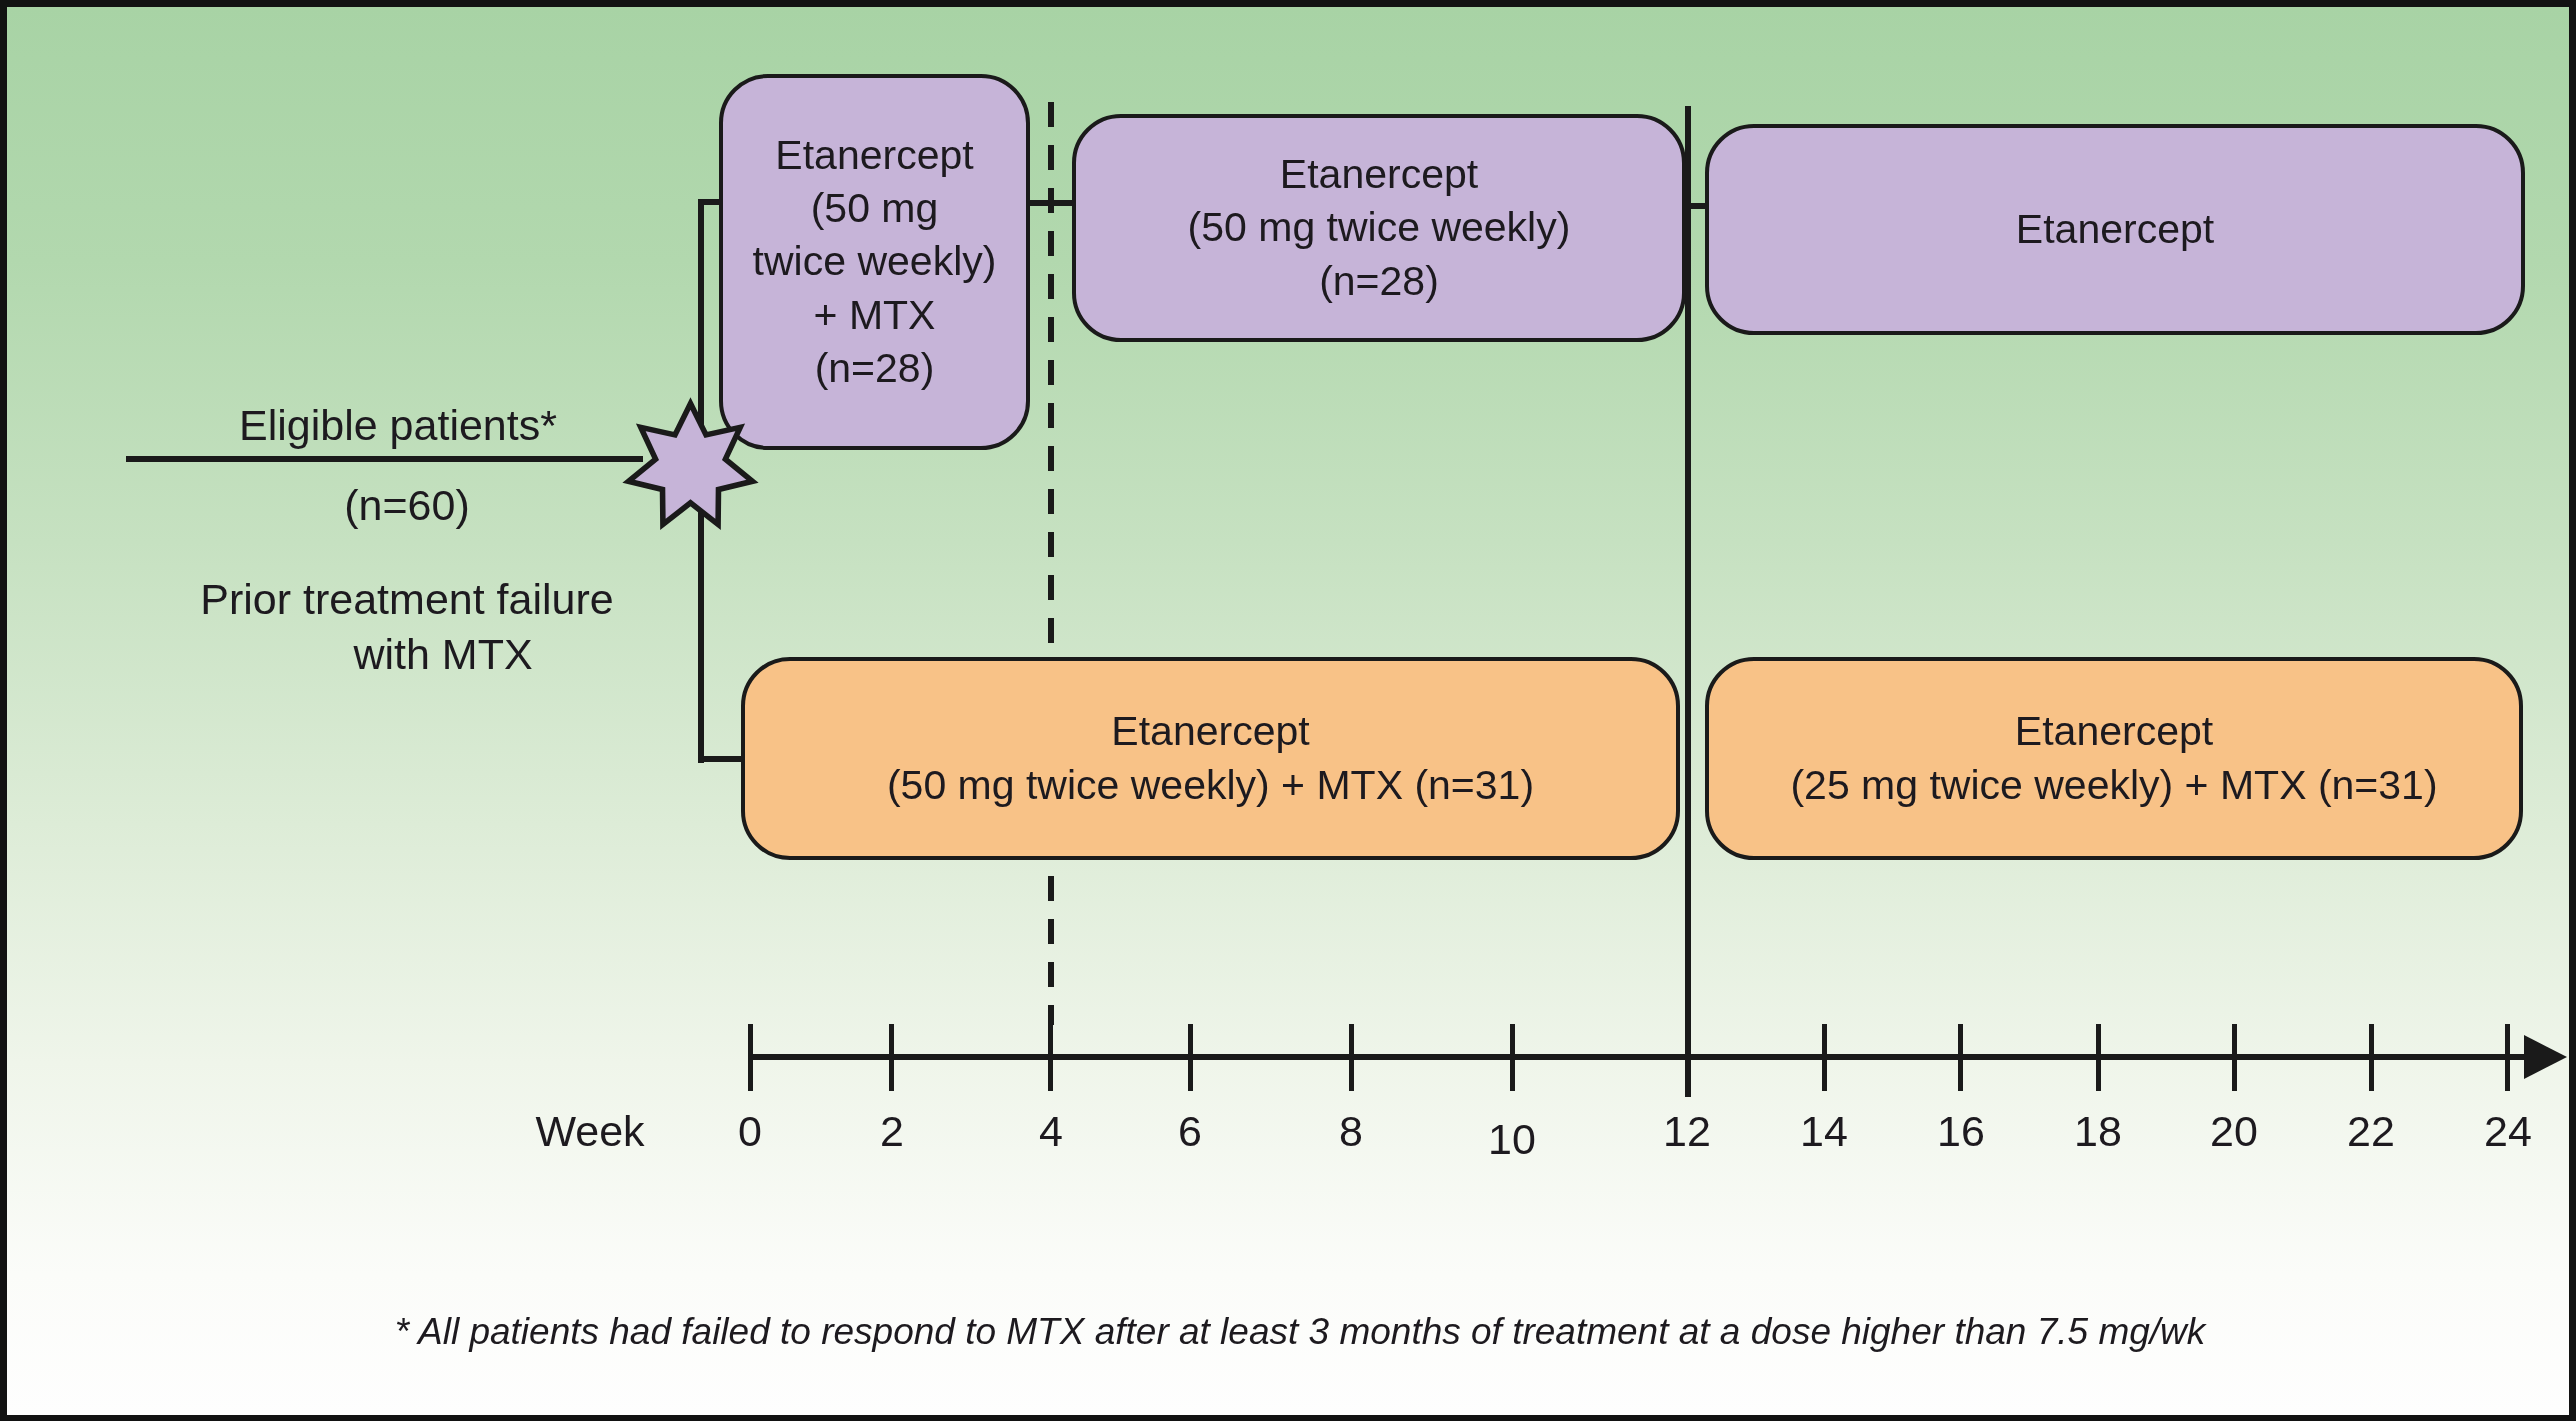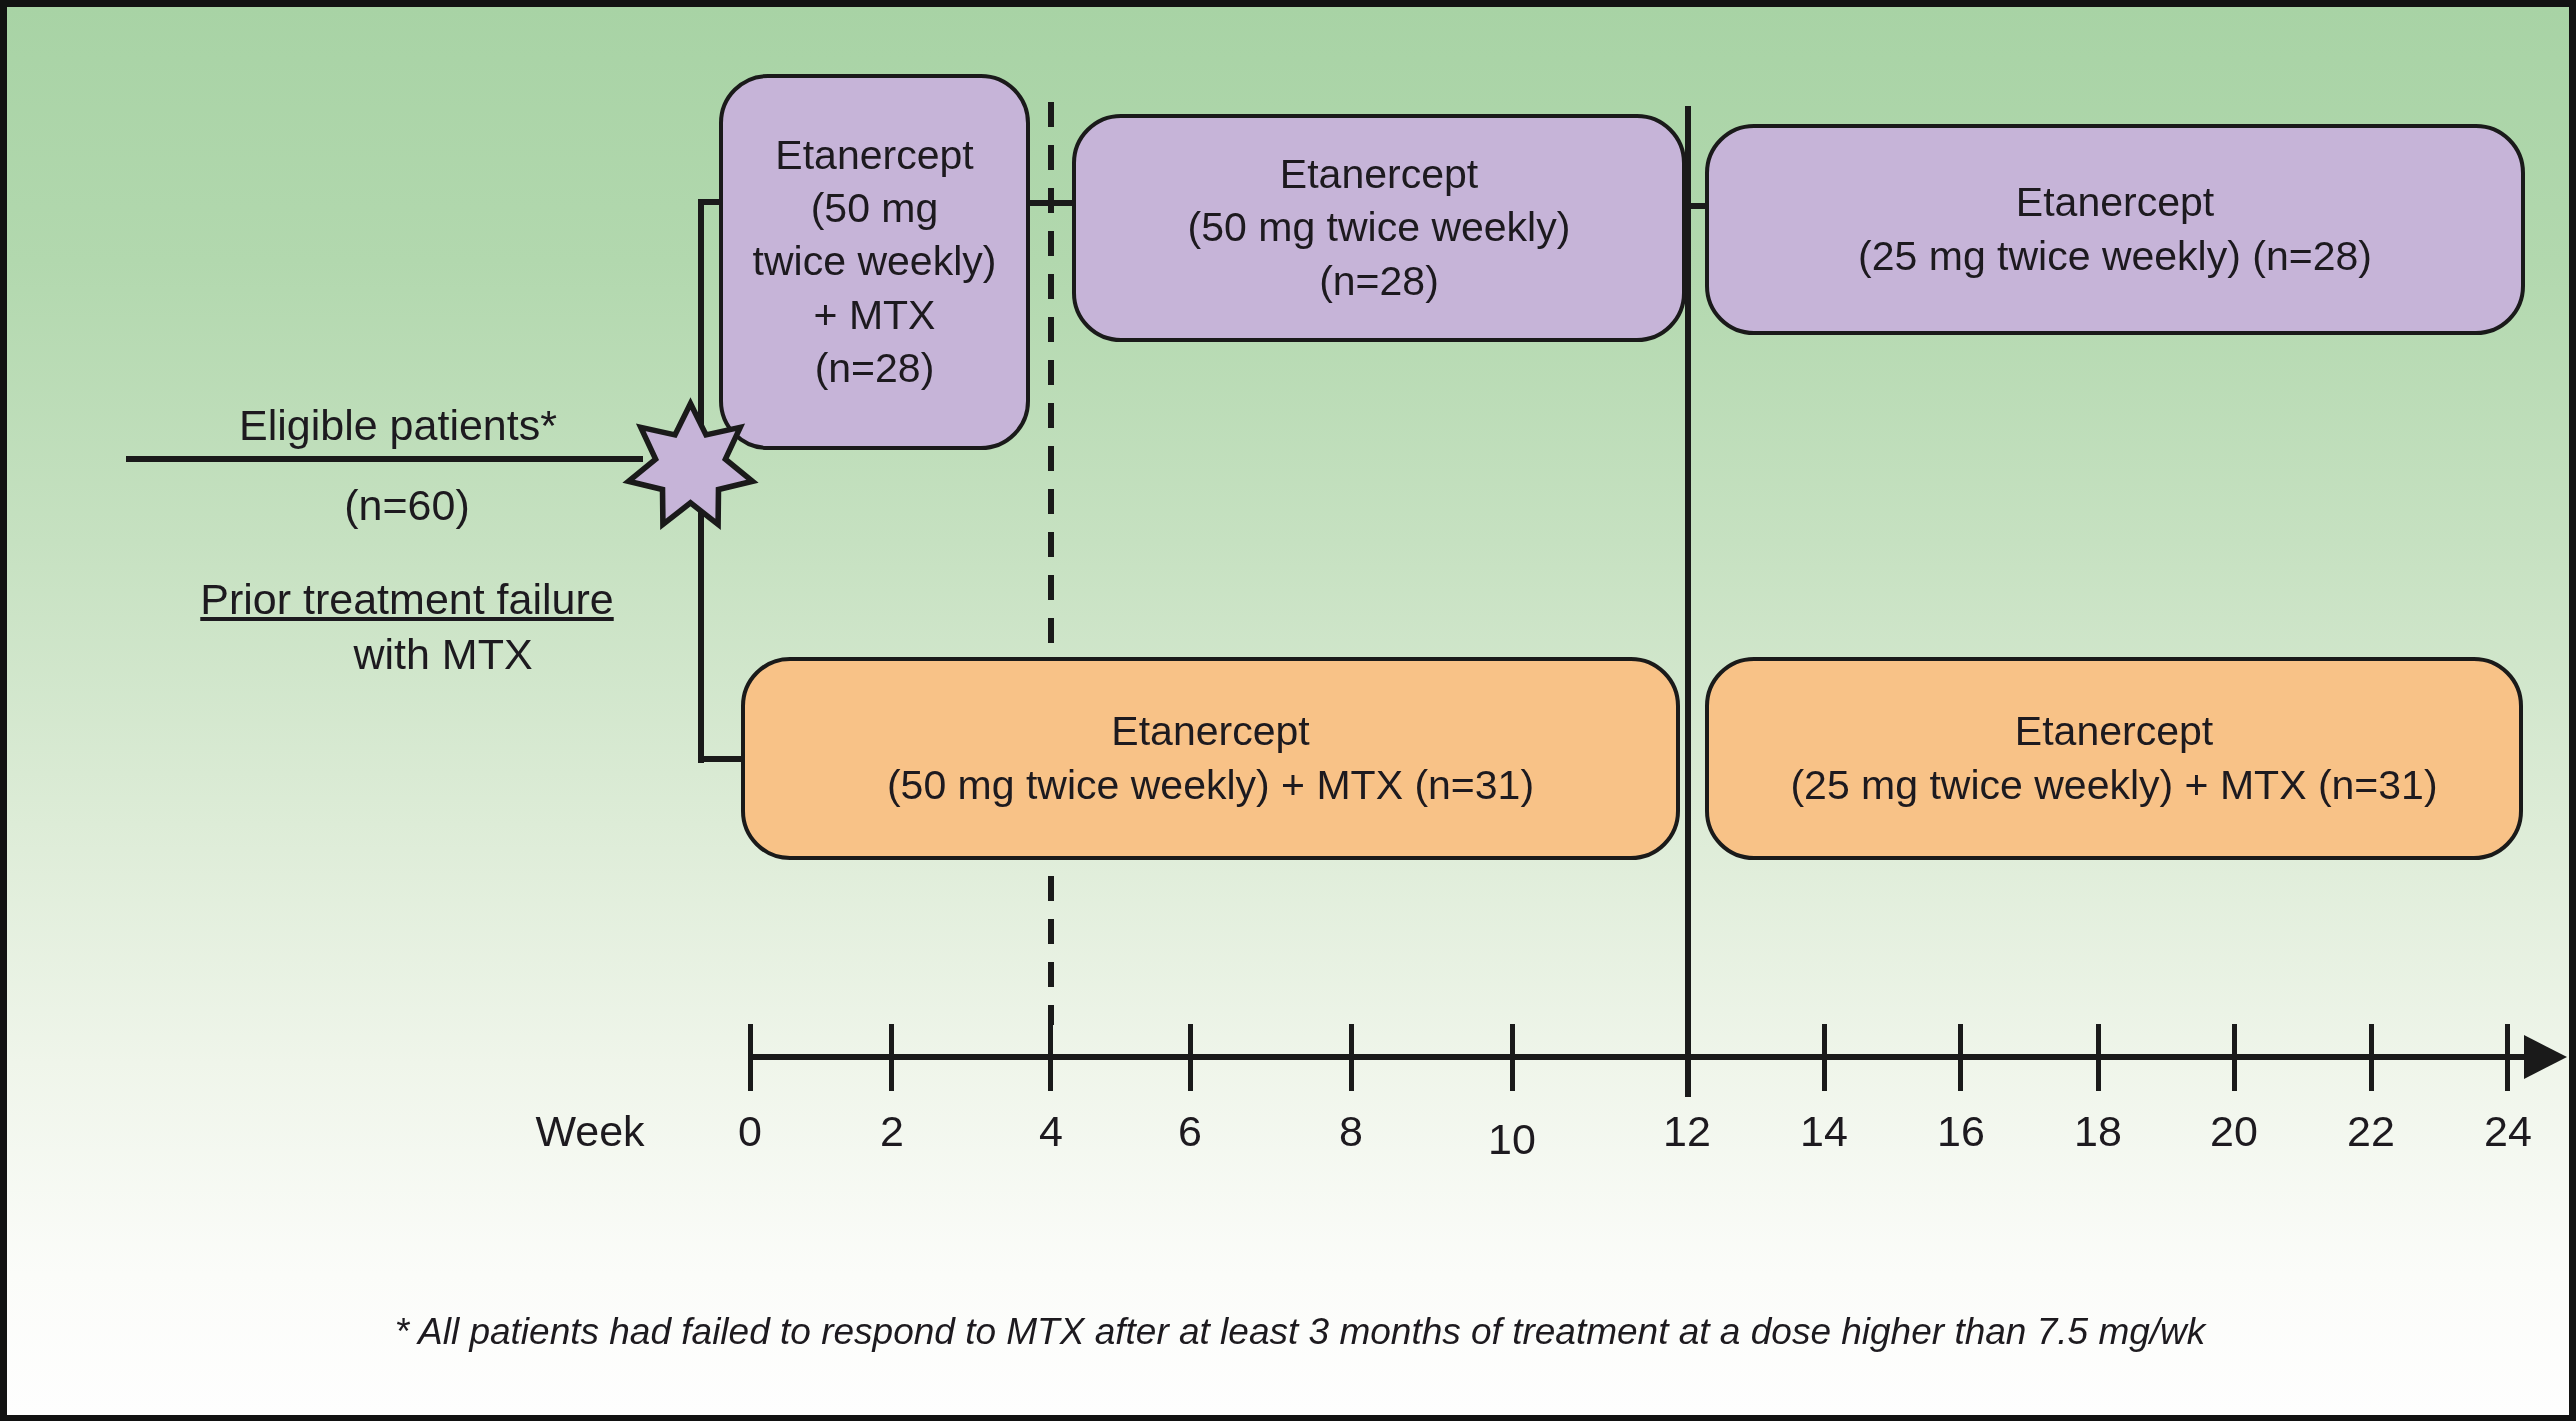--- a/index.html
+++ b/index.html
@@ -42,21 +42,21 @@
   }
   .star{position:absolute;z-index:4;}
 </style>
 </head>
 <body>
 
 <div class="canvas">
 
   <div class="lbl lbl-big" style="left:391px;top:394px;">Eligible patients*</div>
   <div class="lbl lbl-big" style="left:400px;top:474px;">(n=60)</div>
-  <div class="lbl lbl-big" style="left:400px;top:568px;text-decoration:underline;">Prior treatment failure</div>
+  <div class="lbl lbl-big" style="left:400px;top:568px;">Prior treatment failure</div>
   <div class="lbl lbl-big" style="left:400px;top:623px;margin-left:36px;">with MTX</div>
 
   <div class="hline" style="left:119px;top:449px;width:517px;height:5.5px;"></div>
   <div class="vline" style="left:691px;top:192px;width:5.5px;height:564px;"></div>
   <div class="hline" style="left:691px;top:192px;width:25px;height:5.5px;"></div>
   <div class="hline" style="left:691px;top:749px;width:48px;height:5.5px;"></div>
 
   <div class="hline" style="left:1018px;top:193px;width:52px;height:5.5px;z-index:2;"></div>
   <div class="hline" style="left:1668px;top:196px;width:36px;height:5.5px;z-index:2;"></div>
 
@@ -76,21 +76,20 @@
         <div>+ MTX</div>
         <div>(n=28)</div>
       </div>
       <div class="armbox" style="left: 1065px; top: 107px; width: 614px; height: 228px; background: rgb(198, 180, 216);">
         <div>Etanercept</div>
         <div>(50 mg twice weekly)</div>
         <div>(n=28)</div>
       </div>
       <div class="armbox" style="left: 1698px; top: 117px; width: 820px; height: 211px; background: rgb(198, 180, 216);">
         <div>Etanercept</div>
-        <div>(25 mg twice weekly) (n=28)</div>
       </div>
       <div class="armbox" style="left: 734px; top: 650px; width: 939px; height: 203px; background: rgb(248, 194, 135);">
         <div>Etanercept</div>
         <div>(50 mg twice weekly) + MTX (n=31)</div>
       </div>
       <div class="armbox" style="left: 1698px; top: 650px; width: 818px; height: 203px; background: rgb(248, 194, 135);">
         <div>Etanercept</div>
         <div>(25 mg twice weekly) + MTX (n=31)</div>
       </div>
     </div>

